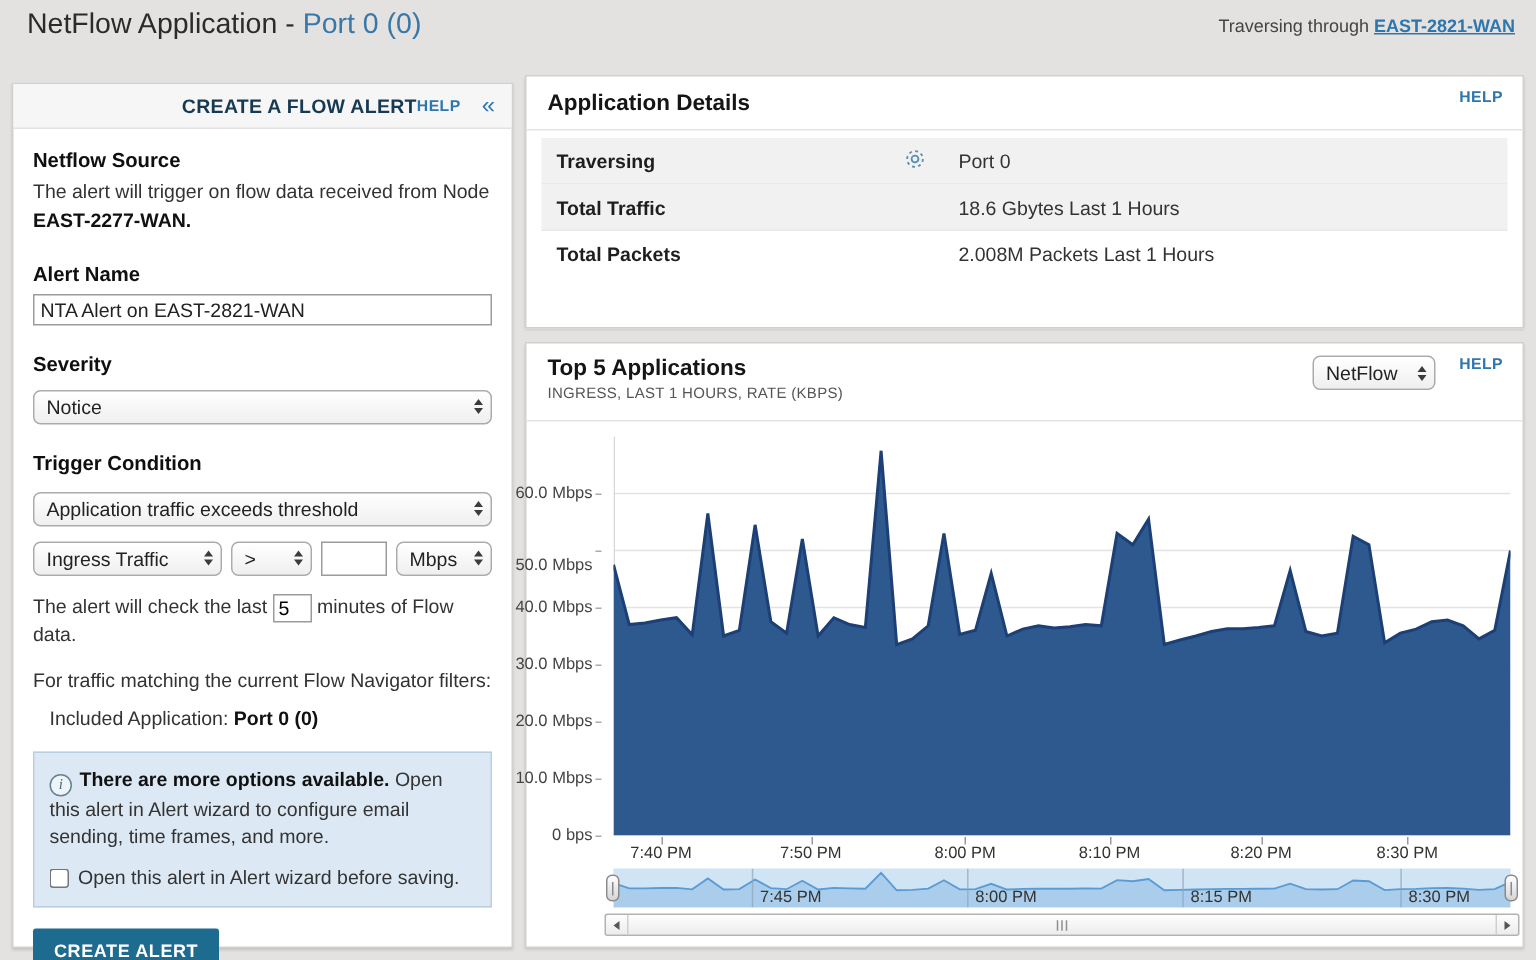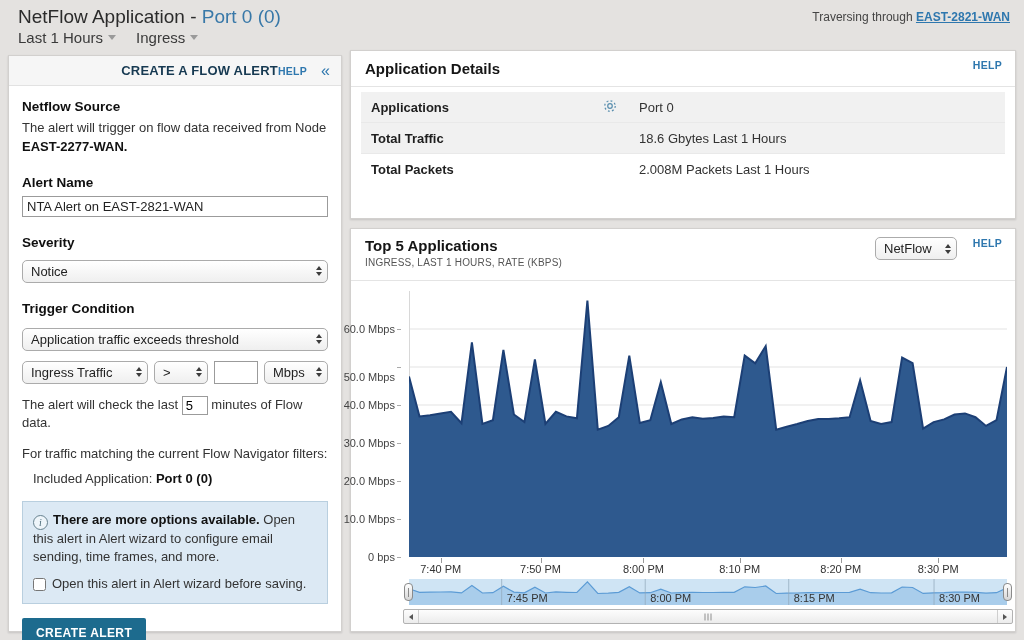--- a/index.html
+++ b/index.html
@@ -109,30 +109,20 @@
   .sb-grip i { display:block; width:1px; height:7px; background:#8e8e8e; }
 </style>
 </head>
 <body>
 
 <div class="top-header">
   <div class="th-title">
     <span>NetFlow Application -</span>
     <span class="tlink">Port 0 (0)</span>
   </div>
-  <div class="th-sub">
-    <span class="dd">
-      <span>Last 1 Hours</span>
-      <i class="caret"></i>
-    </span>
-    <span class="dd">
-      <span>Ingress</span>
-      <i class="caret"></i>
-    </span>
-  </div>
   <div class="th-right">
     <span>Traversing through</span>
     <a href="#">EAST-2821-WAN</a>
   </div>
 </div>
 
 <div class="panel left-panel">
   <div class="lp-header">
     <span class="lp-title">CREATE A FLOW ALERT</span>
     <span class="help-link">HELP</span>
@@ -216,21 +206,21 @@
   </div>
 </div>
 
 <div class="panel details-panel">
   <div class="dp-header">
     <span class="dp-title">Application Details</span>
     <span class="help-link dp-help">HELP</span>
   </div>
   <div class="dt-table">
     <div class="dt-row odd">
-      <span class="dt-label">Applications</span>
+      <span class="dt-label">Traversing</span>
       <span class="dt-gear">
         <svg width="14" height="14" viewBox="0 0 16 16">
             <g fill="none" stroke="#5a8fae" stroke-width="1.4">
               <circle cx="8" cy="8" r="2.6"></circle>
               <circle cx="8" cy="8" r="6" stroke-dasharray="2.2 2.5"></circle>
             </g>
           </svg>
       </span>
       <span class="dt-value">Port 0</span>
     </div>

